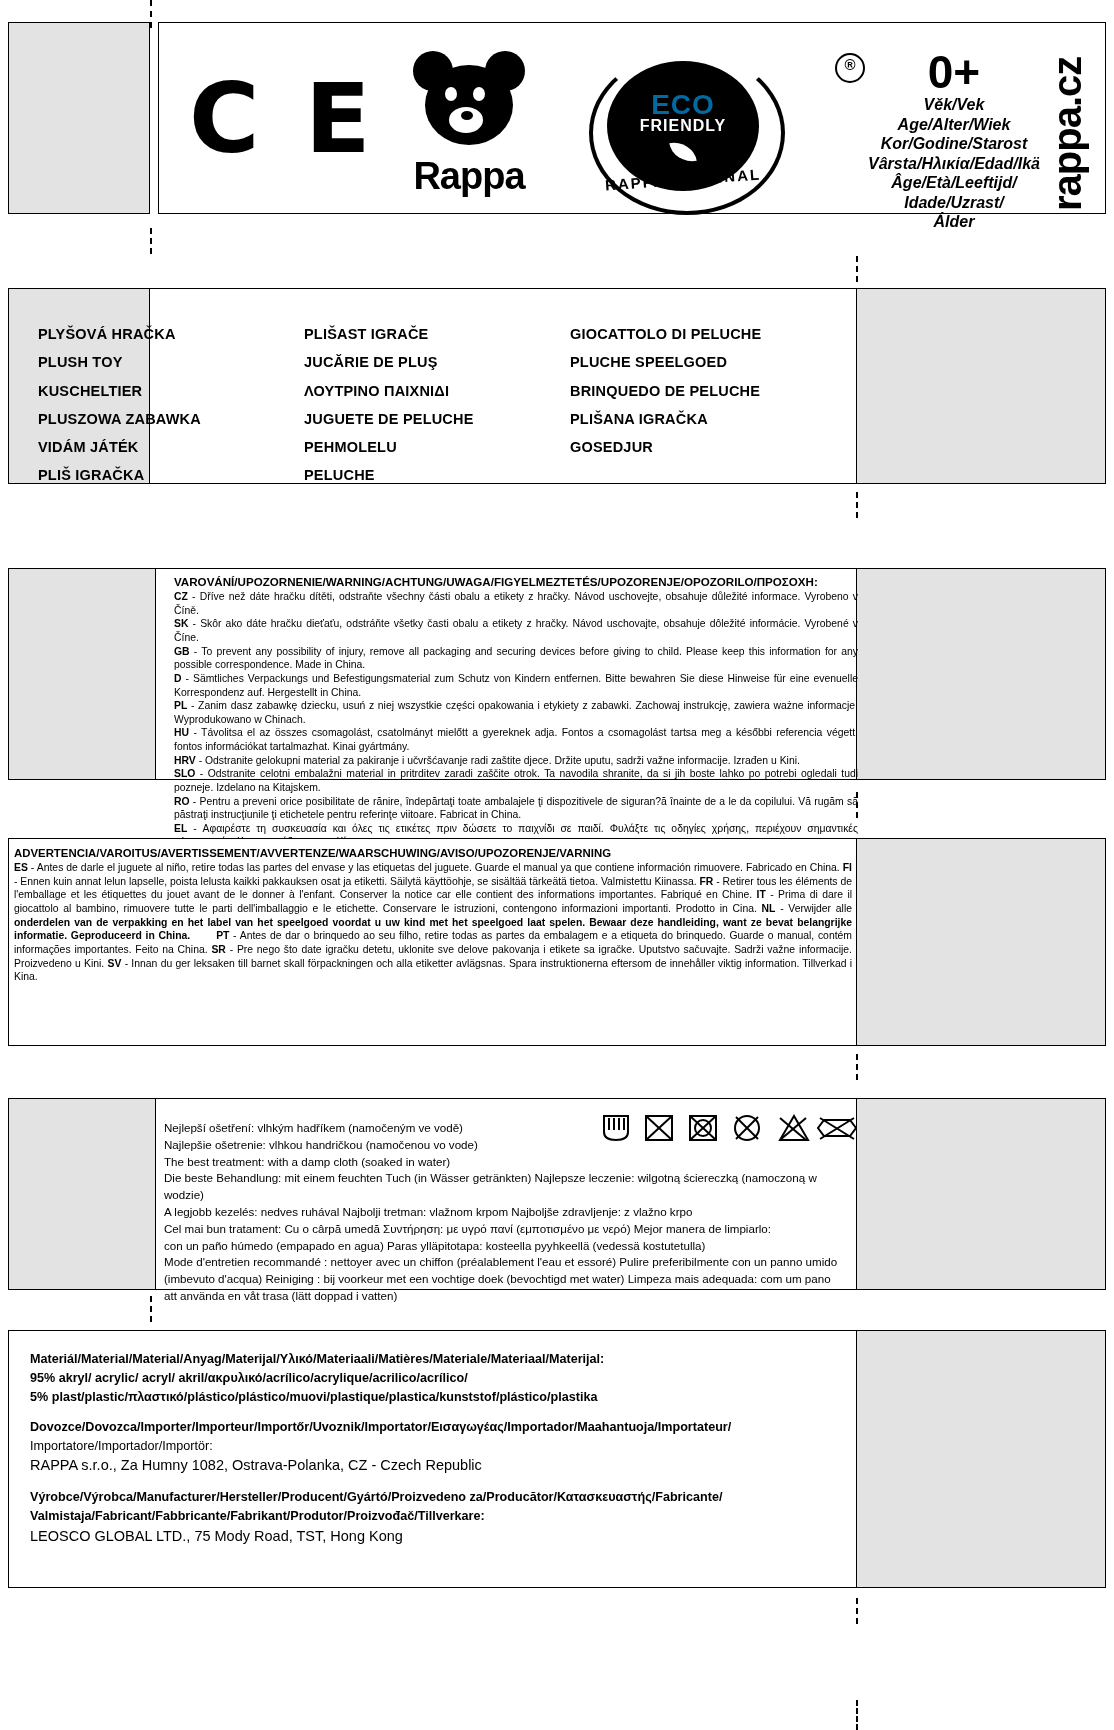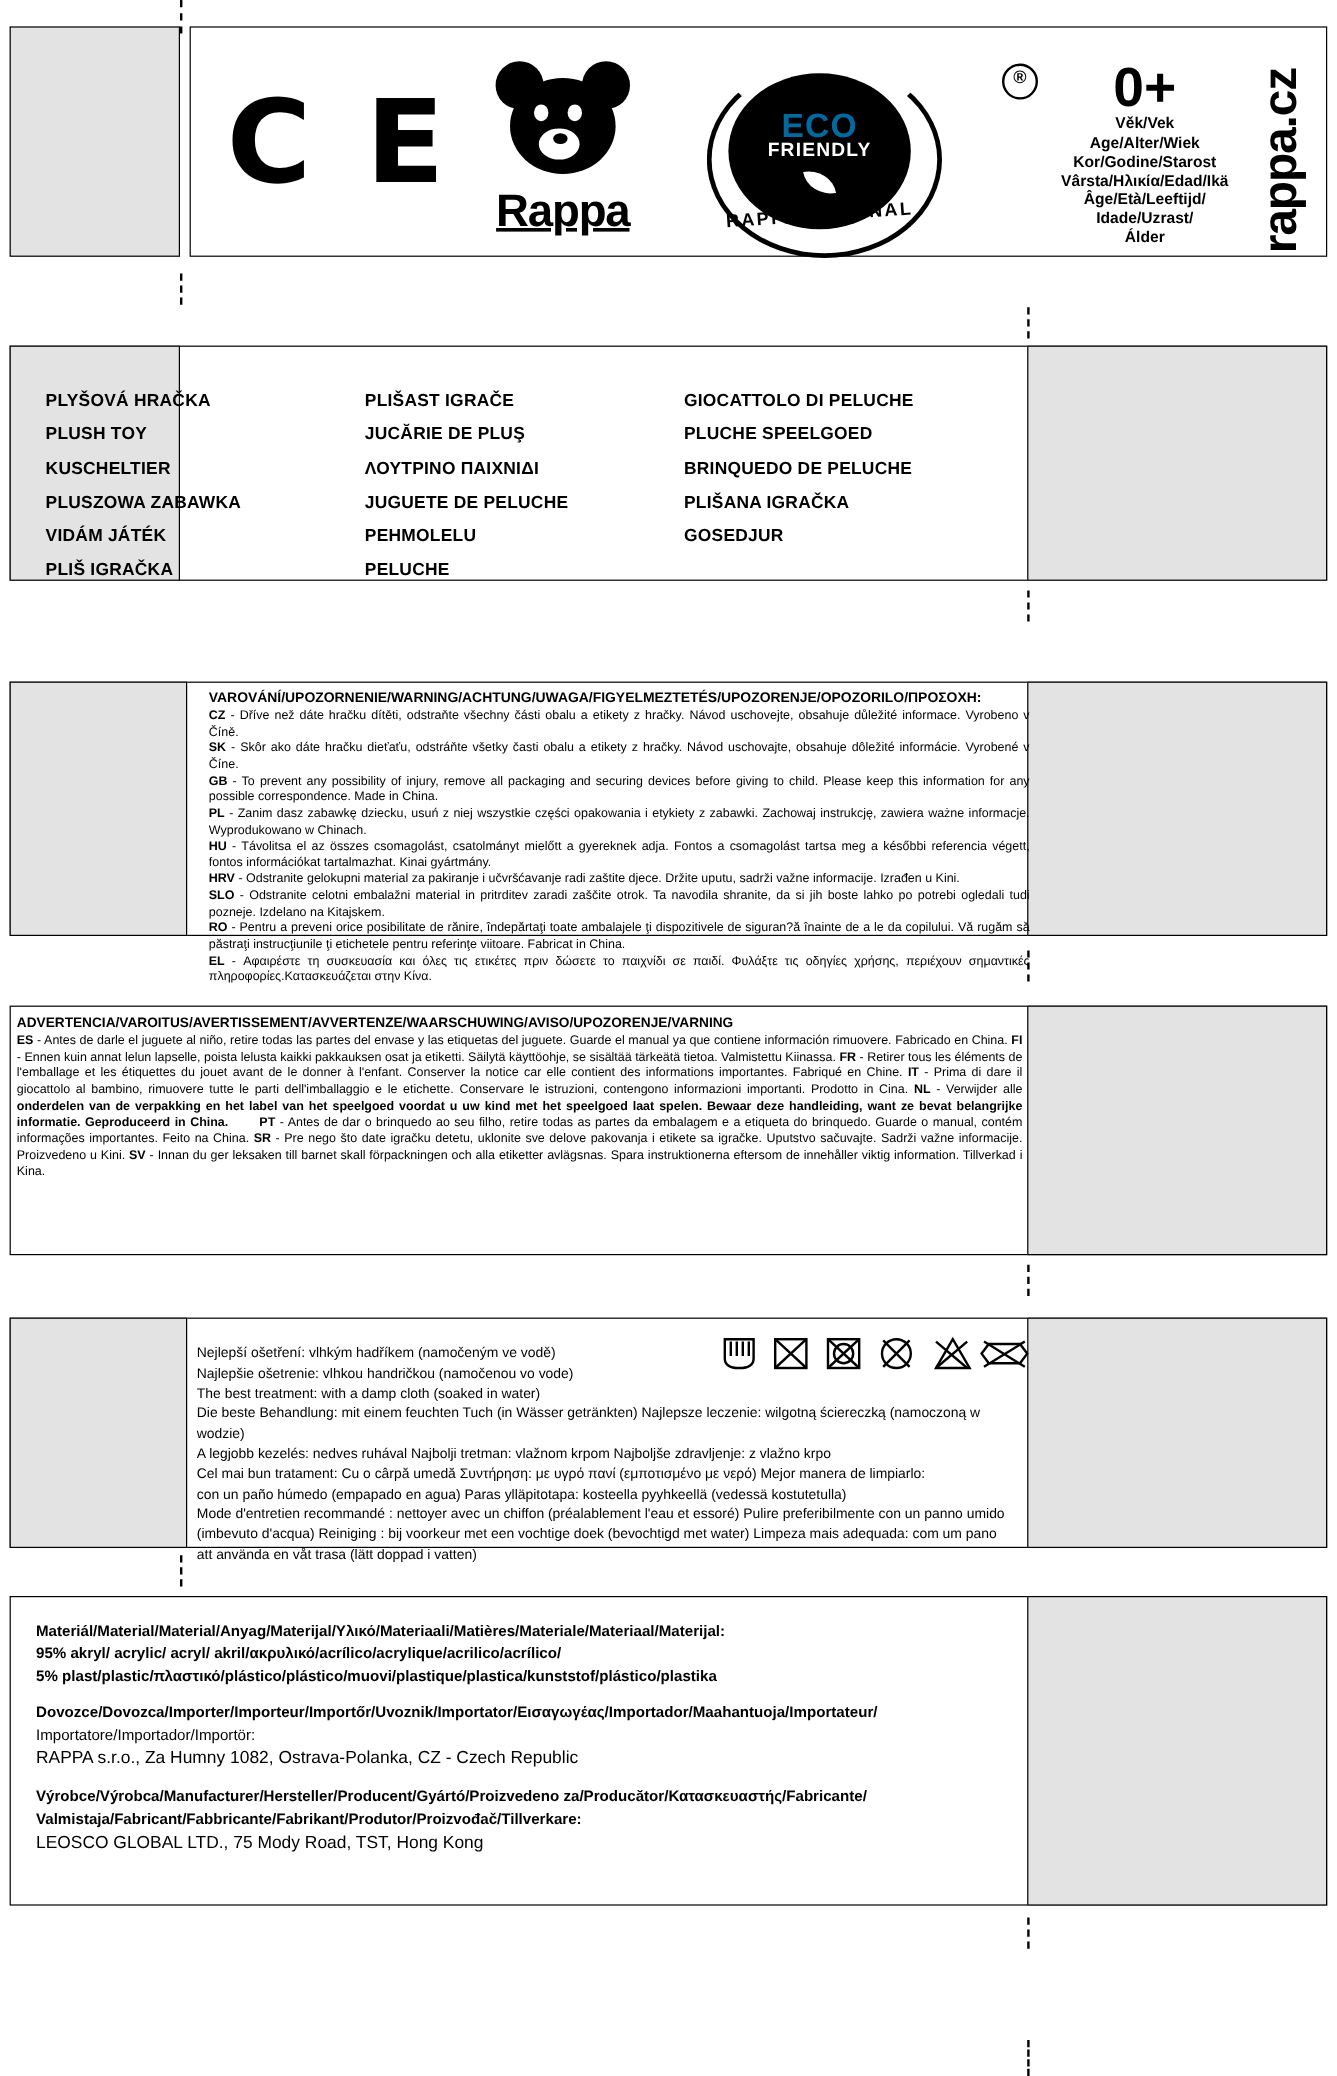--- a/index.html
+++ b/index.html
@@ -11,21 +11,21 @@
   .gray{position:absolute;box-sizing:border-box;border:1px solid #000;background:#e3e3e3;}
 
   
   .fold{position:absolute;border-left:2px dashed #000;width:0;}
 
   
   #hdr-left{left:8px;top:22px;width:142px;height:192px;}
   #hdr-main{left:158px;top:22px;width:948px;height:192px;}
 
   .ce{position:absolute;left:30px;top:40px;font-size:96px;font-weight:700;letter-spacing:6px;font-family:"DejaVu Sans",sans-serif;}
-  .rappa-logo{position:absolute;left:220px;top:28px;width:180px;text-align:center;text-decoration:underline;}
+  .rappa-logo{position:absolute;left:220px;top:28px;width:180px;text-align:center;}
   .bear{position:relative;width:116px;height:108px;margin:0 auto;}
   .bear .head{position:absolute;left:14px;top:14px;width:88px;height:80px;background:#000;border-radius:46px/42px;}
   .bear .ear-l{position:absolute;left:2px;top:0px;width:40px;height:40px;background:#000;border-radius:50%;}
   .bear .ear-r{position:absolute;right:2px;top:0px;width:40px;height:40px;background:#000;border-radius:50%;}
   .bear .eye-l{position:absolute;left:34px;top:36px;width:12px;height:14px;background:#fff;border-radius:50%;}
   .bear .eye-r{position:absolute;left:62px;top:36px;width:12px;height:14px;background:#fff;border-radius:50%;}
   .bear .muz{position:absolute;left:38px;top:56px;width:34px;height:26px;background:#fff;border-radius:50%;}
   .bear .nose{position:absolute;left:50px;top:60px;width:12px;height:9px;background:#000;border-radius:50%;}
   .rappa-word{font-size:38px;font-weight:700;letter-spacing:-1px;margin-top:-4px;}
 
@@ -34,21 +34,21 @@
   .eco-t1{position:absolute;left:24px;top:38px;width:152px;text-align:center;color:#0369a1;font-weight:700;font-size:28px;letter-spacing:1px;}
   .eco-t2{position:absolute;left:24px;top:66px;width:152px;text-align:center;color:#fff;font-weight:700;font-size:16px;letter-spacing:1px;}
   .eco-leaf{position:absolute;left:88px;top:90px;width:24px;height:22px;background:#fff;border-radius:0 100% 0 100%;transform:rotate(-10deg);}
   .eco-ring{position:absolute;left:6px;top:0px;width:188px;height:156px;border:4px solid #000;border-radius:50%;border-top-color:transparent;}
   .eco-orig{position:absolute;left:10px;top:120px;width:180px;text-align:center;font-size:15px;font-weight:700;letter-spacing:2px;transform:rotate(-4deg);}
   .reg-c{position:absolute;left:676px;top:30px;width:26px;height:26px;border:2px solid #000;border-radius:50%;}
   .reg-c i{position:absolute;left:0;right:0;top:1px;text-align:center;font-style:normal;font-size:15px;font-weight:700;}
 
   .agebox{position:absolute;left:700px;top:26px;width:190px;text-align:center;}
   .agebox .big{font-size:46px;font-weight:700;line-height:1;}
-  .agebox .ln{font-size:13px;font-weight:700;line-height:1.22;}
+  .agebox .ln{font-size:16px;font-weight:700;line-height:1.22;font-style:italic;}
 
   .rappacz{position:absolute;right:14px;top:28px;width:54px;height:160px;}
   .rappacz span{display:block;transform:rotate(-90deg);transform-origin:left top;position:absolute;left:8px;top:160px;white-space:nowrap;font-size:40px;font-weight:700;letter-spacing:-1px;}
 
   
   #names-left{left:8px;top:288px;width:142px;height:196px;}
   #names-main{left:8px;top:288px;width:1098px;height:196px;}
   #names-right{left:856px;top:288px;width:250px;height:196px;}
   .col{position:absolute;font-size:14.5px;font-weight:700;line-height:1.95;letter-spacing:.2px;}
 
@@ -172,20 +172,21 @@
 
   <div class="box" id="warn-main"></div>
   <div class="gray" id="warn-left"></div>
   <div class="gray" id="warn-right"></div>
 
   <div class="warn-body">
     <div class="warn-title">VAROVÁNÍ/UPOZORNENIE/WARNING/ACHTUNG/UWAGA/FIGYELMEZTETÉS/UPOZORENJE/OPOZORILO/ΠΡΟΣΟΧΗ:</div>
     <div><b>CZ</b><span> - Dříve než dáte hračku dítěti, odstraňte všechny části obalu a etikety z hračky. Návod uschovejte, obsahuje důležité informace. Vyrobeno v Číně.</span></div>
     <div><b>SK</b><span> - Skôr ako dáte hračku dieťaťu, odstráňte všetky časti obalu a etikety z hračky. Návod uschovajte, obsahuje dôležité informácie. Vyrobené v Číne.</span></div>
     <div><b>GB</b><span> - To prevent any possibility of injury, remove all packaging and securing devices before giving to child. Please keep this information for any possible correspondence. Made in China.</span></div>
+    <div><b>D</b><span> - Sämtliches Verpackungs und Befestigungsmaterial zum Schutz von Kindern entfernen. Bitte bewahren Sie diese Hinweise für eine evenuelle Korrespondenz auf. Hergestellt in China.</span></div>
     <div><b>PL</b><span> - Zanim dasz zabawkę dziecku, usuń z niej wszystkie części opakowania i etykiety z zabawki. Zachowaj instrukcję, zawiera ważne informacje. Wyprodukowano w Chinach.</span></div>
     <div><b>HU</b><span> - Távolitsa el az összes csomagolást, csatolmányt mielőtt a gyereknek adja. Fontos a csomagolást tartsa meg a későbbi referencia végett, fontos információkat tartalmazhat. Kinai gyártmány.</span></div>
     <div><b>HRV</b><span> - Odstranite gelokupni material za pakiranje i učvršćavanje radi zaštite djece. Držite uputu, sadrži važne informacije. Izrađen u Kini.</span></div>
     <div><b>SLO</b><span> - Odstranite celotni embalažni material in pritrditev zaradi zaščite otrok. Ta navodila shranite, da si jih boste lahko po potrebi ogledali tudi pozneje. Izdelano na Kitajskem.</span></div>
     <div><b>RO</b><span> - Pentru a preveni orice posibilitate de rănire, îndepărtaţi toate ambalajele ţi dispozitivele de siguran?ă înainte de a le da copilului. Vă rugăm să păstraţi instrucţiunile ţi etichetele pentru referinţe viitoare. Fabricat in China.</span></div>
     <div><b>EL</b><span> - Αφαιρέστε τη συσκευασία και όλες τις ετικέτες πριν δώσετε το παιχνίδι σε παιδί.  Φυλάξτε τις οδηγίες χρήσης, περιέχουν σημαντικές πληροφορίες.Κατασκευάζεται στην Κίνα.</span></div>
   </div>
 
   <div class="box" id="adv-main"></div>
   <div class="gray" id="adv-right"></div>

